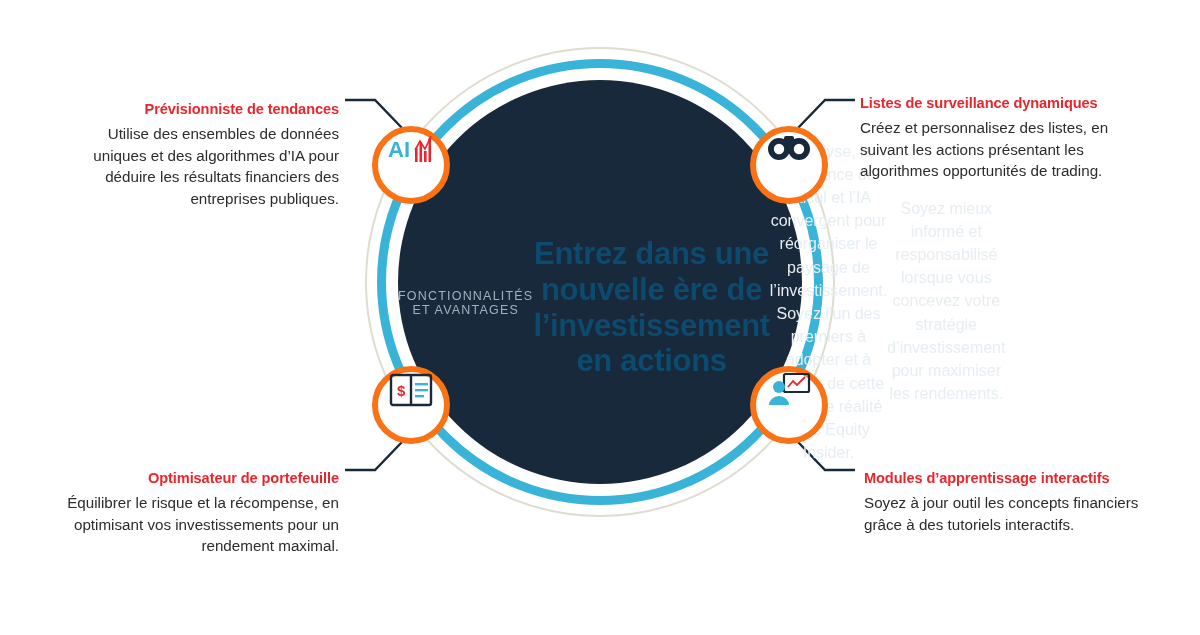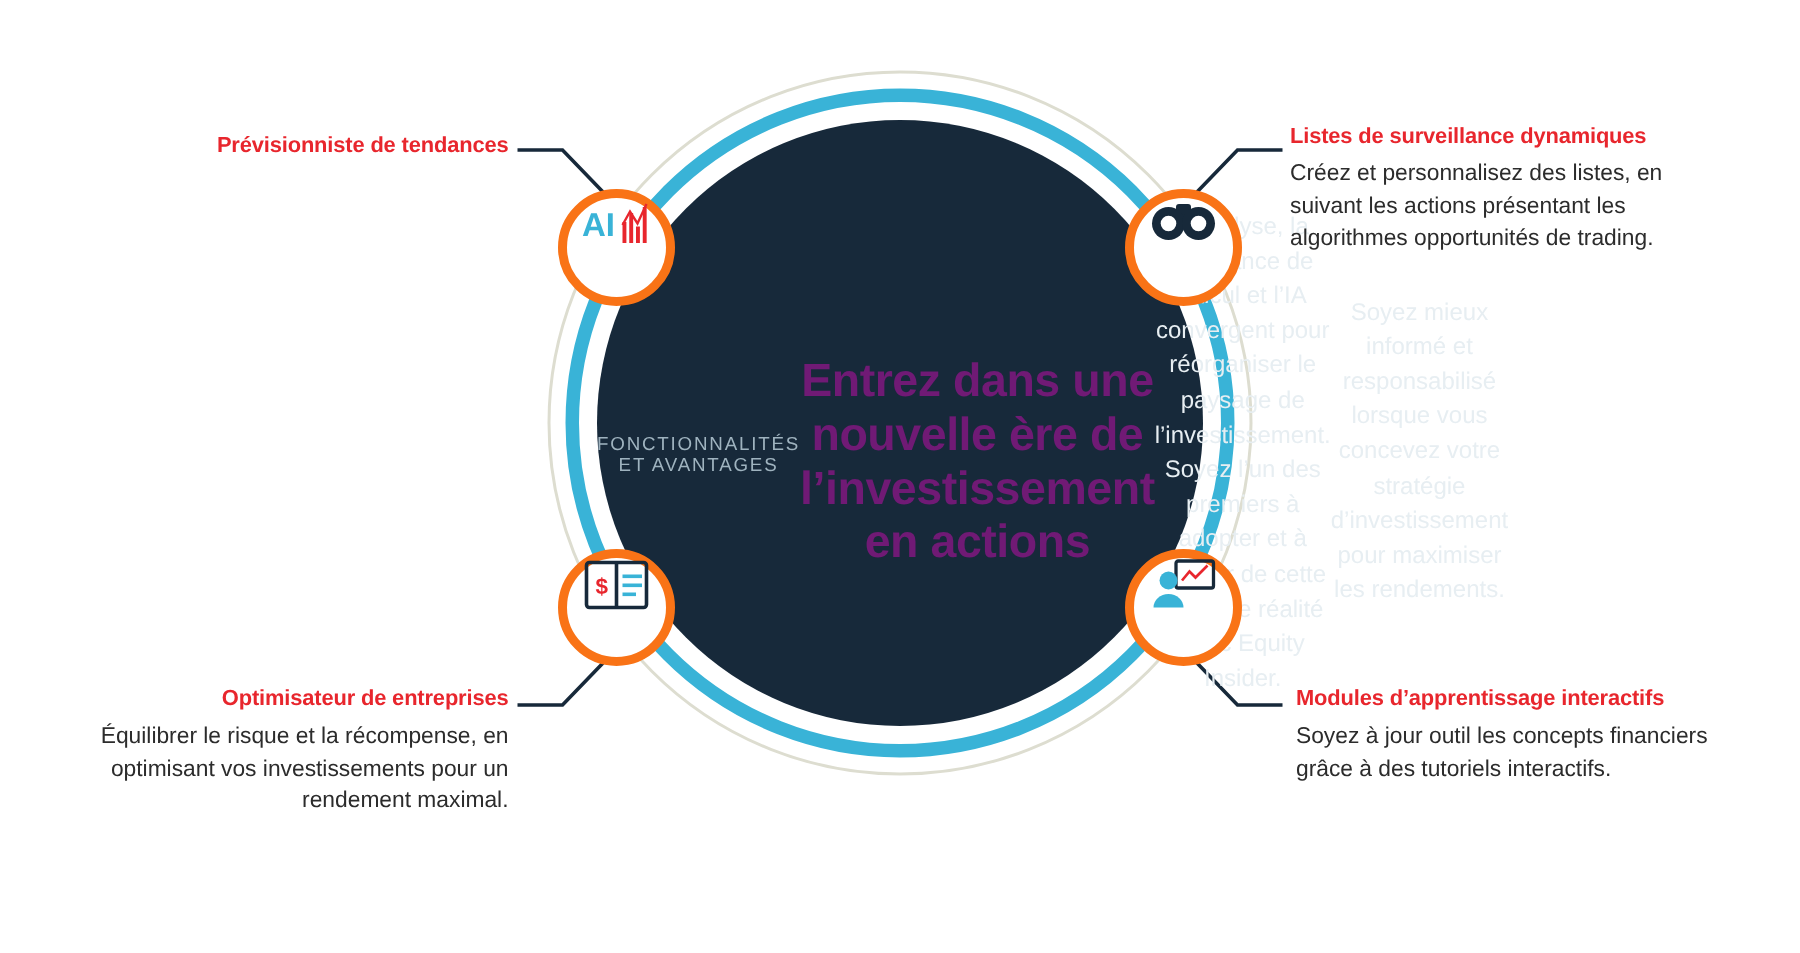--- a/index.html
+++ b/index.html
@@ -66,21 +66,21 @@
     align-items: center;
     padding-top: 42px;
   }
   .eyebrow {
     color: #9fb3bf;
     font-size: 12.5px;
     letter-spacing: 1.2px;
     text-align: center;
   }
   .core-title {
-    color: #701a75;
+    color: #0c4a6e;
     font-size: 31px;
     line-height: 1.16;
     font-weight: bold;
     text-align: center;
     width: 270px;
     margin-top: 9px;
     letter-spacing: -0.3px;
   }
   .core-para {
     color: #e7eef2;
@@ -114,21 +114,21 @@
   .conn { position: absolute; }
 
   
   .label-block { position: absolute; width: 286px; }
   .label-left  { text-align: right; }
   .label-right { text-align: left; }
   .label-title {
     color: #e8262d;
     font-size: 14.6px;
     font-weight: bold;
-    margin: 0 0 6px 0;
+    margin: 12px 0 6px 0;
     letter-spacing: -0.1px;
   }
   .label-body {
     color: #2c2c2c;
     font-size: 15.2px;
     line-height: 1.42;
     margin: 0;
   }
   .lb-tl { left: 53px;  top: 89px;  }
   .lb-tr { left: 860px; top: 83px;  }
@@ -196,29 +196,30 @@
     <svg width="44" height="36" viewBox="0 0 44 36">
       <rect x="17" y="2" width="25" height="18" rx="1.5" fill="none" stroke="#17293A" stroke-width="2.2"></rect>
       <polyline points="21,15 26,9 30,13 38,5" fill="none" stroke="#E8262D" stroke-width="1.8"></polyline>
       <circle cx="12" cy="15" r="6" fill="#39B3D7"></circle>
       <path d="M2 33 a10 9 0 0 1 20 0 z" fill="#39B3D7"></path>
     </svg>
   </div>
 
   <div class="label-block label-left lb-tl">
     <p class="label-title">Prévisionniste de tendances</p>
+    <p class="label-body">Utilise des ensembles de données uniques et des algorithmes d’IA pour déduire les résultats financiers des entreprises publiques.</p>
   </div>
 
   <div class="label-block label-right lb-tr">
     <p class="label-title">Listes de surveillance dynamiques</p>
     <p class="label-body">Créez et personnalisez des listes, en suivant les actions présentant les algorithmes opportunités de trading.</p>
   </div>
 
   <div class="label-block label-left lb-bl">
-    <p class="label-title">Optimisateur de entreprises</p>
+    <p class="label-title">Optimisateur de portefeuille</p>
     <p class="label-body">Équilibrer le risque et la récompense, en optimisant vos investissements pour un rendement maximal.</p>
   </div>
 
   <div class="label-block label-right lb-br">
     <p class="label-title">Modules d’apprentissage interactifs</p>
     <p class="label-body">Soyez à jour outil les concepts financiers grâce à des tutoriels interactifs.</p>
   </div>
 
 </div>
 

